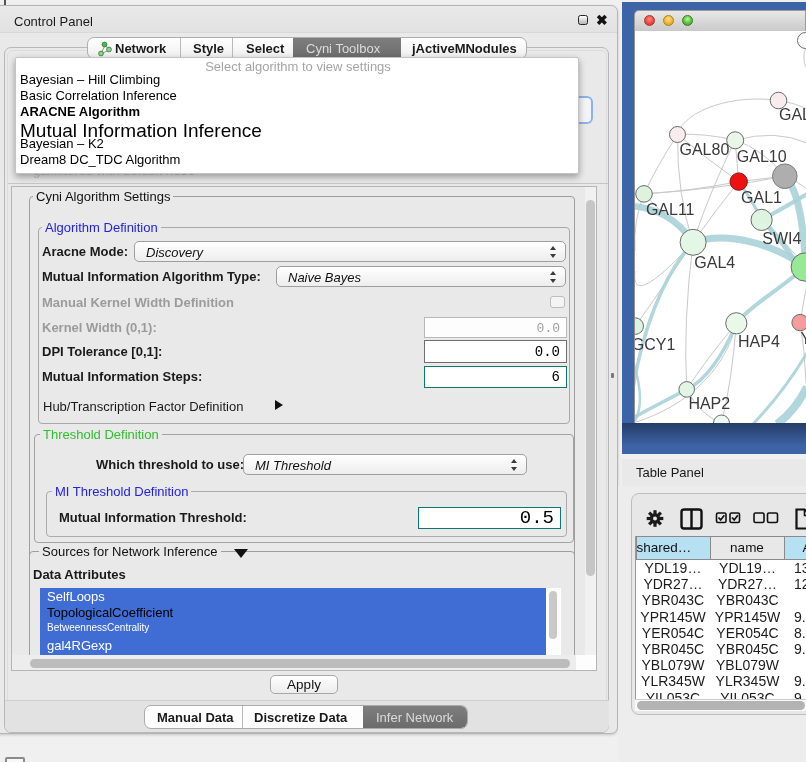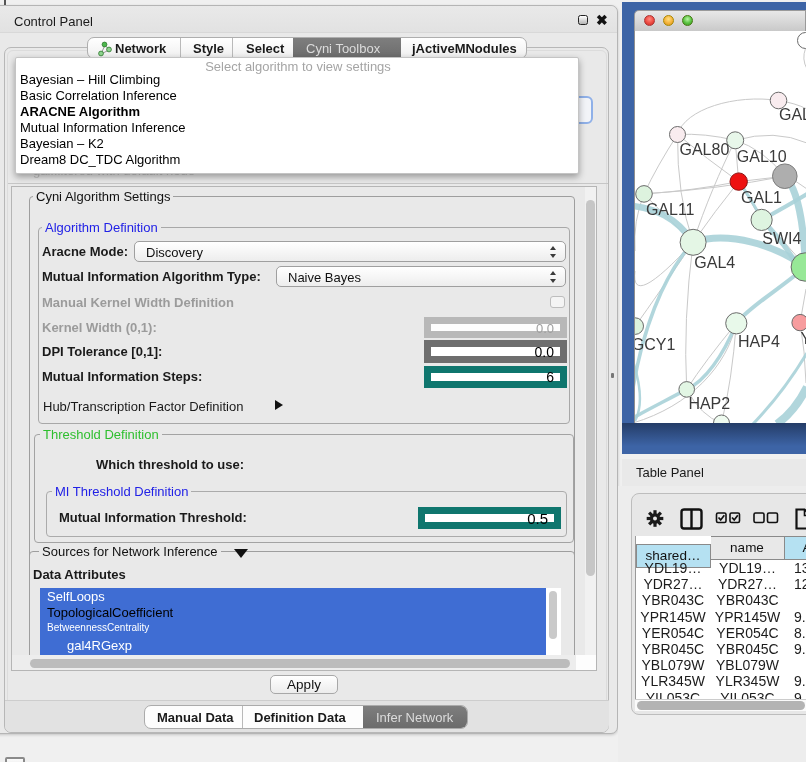--- a/index.html
+++ b/index.html
@@ -3,26 +3,26 @@
 <meta charset="utf-8">
 <style>
 * { margin:0; padding:0; box-sizing:border-box; }
 html,body { width:806px; height:762px; background:#f0f0f0; font-family:"Liberation Sans",sans-serif; overflow:hidden; }
 #stage { position:relative; width:806px; height:762px; overflow:hidden; }
 .abs { position:absolute; }
 .lbl { position:absolute; font-size:13px; color:#1a1a1a; white-space:nowrap; line-height:14px; }
 .bold { font-weight:bold; }
 .group { position:absolute; border:1px solid #9e9e9e; border-radius:4px; }
 .gtitle { position:absolute; background:#e9e9e9; padding:0 3px; font-size:13px; white-space:nowrap; line-height:13px; }
-.combo { position:absolute; border:1px solid #9f9f9f; border-radius:5px; background:linear-gradient(#ffffff,#ededed); font-size:13px; color:#111; }
+.combo { position:absolute; border:1px solid #9f9f9f; border-radius:5px; background:linear-gradient(#ffffff,#ededed); font-size:13px; color:#111;font-style:italic; }
 .combo .ctext { position:absolute; left:11px; top:50%; transform:translateY(-50%); }
 .spin { position:absolute; right:8px; top:50%; width:7px; height:12px; transform:translateY(-50%); }
 .spin:before { content:""; position:absolute; left:0; top:0; border-left:3.5px solid transparent; border-right:3.5px solid transparent; border-bottom:4.5px solid #3a3a3a; }
 .spin:after { content:""; position:absolute; left:0; bottom:0; border-left:3.5px solid transparent; border-right:3.5px solid transparent; border-top:4.5px solid #3a3a3a; }
-.tin { position:absolute; border:7px solid #0f766e; background:#fff; font-size:13px; }
+.tin { position:absolute; border:1px solid #0f766e; background:#fff; font-size:13px;font-family:Liberation Mono, monospace; }
 .tin span { position:absolute; right:6px; top:50%; transform:translateY(-50%); }
 </style>
 </head>
 <body>
 <div id="stage">
 
 <div class="abs" style="left:4px; top:0px; width:2px; height:7px; background:#555;"></div>
 
 <div class="abs" style="left:-8px; top:5px; width:626px; height:729px; background:#e9e9e9; border:1px solid #b5b5b5; border-radius:7px; box-shadow:0 1px 3px rgba(0,0,0,0.18);"></div>
 
@@ -99,68 +99,72 @@
           <span style="font-size:14px;">6</span>
         </div>
 
     <div class="lbl" style="left:43px; top:400px;">Hub/Transcription Factor Definition</div>
     <div class="abs" style="left:275px; top:400px; width:0; height:0; border-top:5.5px solid transparent; border-bottom:5.5px solid transparent; border-left:8px solid #111;"></div>
 
     <div class="group" style="left:34px; top:434px; width:540px; height:109px; border-color:#a3a3a3;"></div>
     <div class="gtitle" style="left:40px; top:428px; color:#2ebf2e;">Threshold Definition</div>
 
     <div class="lbl bold" style="left:96px; top:458px;">Which threshold to use:</div>
+    <div class="combo" style="left:243px; top:454px; width:284px; height:21px;">
+          <span class="ctext">MI Threshold</span>
+          <span class="spin"></span>
+        </div>
 
     <div class="group" style="left:46px; top:491px; width:521px; height:46px; border-color:#ababab;"></div>
     <div class="gtitle" style="left:52px; top:485px; color:#2121e6;">MI Threshold Definition</div>
 
     <div class="lbl bold" style="left:59px; top:511px;">Mutual Information Threshold:</div>
     <div class="tin" style="left:418px; top:507px; width:143px; height:22px;">
-          <span style="font-size:15px;">0.5</span>
+          <span style="font-size:19px;">0.5</span>
         </div>
 
     <div class="group" style="left:29px; top:551px; width:546px; height:140px;"></div>
     <div class="gtitle" style="left:39px; top:545px; color:#111;">Sources for Network Inference</div>
     <div class="abs" style="left:234px; top:549px; width:0; height:0; border-left:7px solid transparent; border-right:7px solid transparent; border-top:9px solid #111;"></div>
 
     <div class="lbl bold" style="left:33px; top:568px;">Data Attributes</div>
 
     <div class="abs" style="left:40px; top:588px; width:521px; height:80px; background:#fff;">
       <div class="abs" style="left:0; top:0; width:506px; height:80px; background:#3f6dd3;"></div>
       <div class="abs" style="left:7px; top:1px; font-size:13px; color:#fff;">SelfLoops</div>
       <div class="abs" style="left:7px; top:17px; font-size:13px; color:#000000;">TopologicalCoefficient</div>
       <div class="abs" style="left:7px; top:34px; font-size:10px; color:#fff;">BetweennessCentrality</div>
-      <div class="abs" style="left:7px; top:50px; font-size:13px; color:#fff;margin-left:20px;">gal4RGexp</div>
+      <div class="abs" style="left:7px; top:50px; font-size:13px; color:#fff;">gal4RGexp</div>
       <div class="abs" style="left:509px; top:3px; width:8px; height:48px; background:#c9c9c9; border-radius:4px;"></div>
     </div>
 
   </div>
 </div>
 
 <div class="abs" style="left:12px; top:655px; width:564px; height:15px; background:#ededed;"></div>
 <div class="abs" style="left:576px; top:655px; width:20px; height:15px; background:#fdfdfd;"></div>
 <div class="abs" style="left:30px; top:658.5px; width:540px; height:9px; background:#bcbcbc; border-radius:5px;"></div>
 
 <div class="abs" style="left:270px; top:675px; width:68px; height:19px; border:1px solid #a8a8a8; border-radius:5px; background:linear-gradient(#ffffff,#ececec); text-align:center; font-size:13.5px; color:#111; line-height:18px;">Apply</div>
 
 <div class="abs" style="left:5px; top:700px; width:603.5px; height:32px; background:#e2e2e2; border-top:1px solid #cdcdcd; border-radius:0 0 7px 7px;"></div>
 <div class="abs" style="left:144px; top:705px; width:324px; height:24px; background:#fdfdfd; border:1px solid #ababab; border-radius:7px; overflow:hidden;">
   <div class="abs" style="left:97px; top:0; width:1px; height:24px; background:#b9b9b9;"></div>
   <div class="abs" style="left:218px; top:0; width:106px; height:24px; background:linear-gradient(#7e7e7e,#6a6a6a);"></div>
   <div class="lbl bold" style="left:12px; top:5px;">Manual Data</div>
-  <div class="lbl bold" style="left:109px; top:5px;">Definition Data</div>
+  <div class="lbl bold" style="left:109px; top:5px;">Discretize Data</div>
   <div class="lbl" style="left:231px; top:5px; color:#dcdcdc;">Infer Network</div>
 </div>
 
 <div class="abs" style="left:15px; top:57px; width:564px; height:116.5px; background:#fff; border:1px solid #c4c4c4; border-radius:2px; box-shadow:0 3px 7px rgba(0,0,0,0.35); z-index:30;">
   <div class="abs" style="left:0; top:1px; width:564px; text-align:center; font-size:13px; color:#a5a5a5;">Select algorithm to view settings</div>
   <div class="abs" style="left:4px; top:14px; font-size:13px; color:#000;">Bayesian – Hill Climbing</div>
   <div class="abs" style="left:4px; top:30px; font-size:13px; color:#000;">Basic Correlation Inference</div>
   <div class="abs" style="left:4px; top:46px; font-size:13px; color:#000; font-weight:bold;">ARACNE Algorithm</div>
-  <div class="abs" style="left:4px; top:62px; font-size:13px; color:#000;">Mutual Information Inference</div>
+  <div class="abs" style="left:4px; top:62px; font-size:19px; color:#000;">Mutual Information Inference</div>
   <div class="abs" style="left:4px; top:78px; font-size:13px; color:#000;">Bayesian – K2</div>
   <div class="abs" style="left:4px; top:94px; font-size:13px; color:#000;">Dream8 DC_TDC Algorithm</div>
 </div>
 
 <div class="abs" style="left:33px; top:163px; font-size:13px; color:#c3c3c3; z-index:1;">gal.filtered with default node</div>
 
 <div class="abs" style="left:5px; top:757px; width:20px; height:12px; border:2px solid #8a8a8a; border-radius:2px; background:linear-gradient(#fbfbfb,#e8e8e8);"></div>
 
 <div class="abs" style="left:611px; top:373px; width:3px; height:5px; background:#777; border-radius:1px;"></div>
 
@@ -290,21 +294,21 @@
     <rect x="109" y="5" width="10" height="9.5" rx="1.5" stroke-width="1.6"></rect>
     <rect x="122.5" y="5" width="10" height="9.5" rx="1.5" stroke-width="1.6"></rect>
   </g>
 
   <path d="M151.5 1.5 h8 l6 6 v13 h-14 z" fill="none" stroke="#111" stroke-width="2.2"></path>
       <path d="M159.5 1.5 v6 h6" fill="none" stroke="#111" stroke-width="1.6"></path>
 </svg>
 
 <div class="abs" style="left:634.5px; top:536px; width:171.5px; height:164px; background:#fff; overflow:hidden; border-left:1px solid #9a9a9a;">
 
-  <div class="abs" style="left:0; top:8px; width:75px; height:24px; background:#b5e1f2; border:1px solid #8a8a8a; text-align:center; font-size:13.5px; line-height:22px; color:#111;">shared…</div>
+  <div class="abs" style="left:0; top:0; width:75px; height:24px; background:#b5e1f2; border:1px solid #8a8a8a; text-align:left; font-size:13.5px; line-height:22px; color:#111;">shared…</div>
   <div class="abs" style="left:75px; top:0; width:74px; height:24px; background:#e8e8e8; border:1px solid #8a8a8a; border-left:none; text-align:center; font-size:13.5px; line-height:22px; color:#111;">name</div>
   <div class="abs" style="left:149px; top:0; width:60px; height:24px; background:#b5e1f2; border:1px solid #8a8a8a; border-left:none; font-size:13.5px; line-height:22px; color:#111; padding-left:18px;">A</div>
 
   <div class="abs" style="left:0; top:24px; width:220px; font-size:14px; color:#1c1c1c;">
     <div style="position:absolute; left:0; top:0.0px; width:75px; text-align:center;">YDL19…</div>
     <div style="position:absolute; left:75px; top:0.0px; width:74px; text-align:center;">YDL19…</div>
     <div style="position:absolute; left:158.5px; top:0.0px; width:60px;">13</div>
     <div style="position:absolute; left:0; top:16.2px; width:75px; text-align:center;">YDR27…</div>
     <div style="position:absolute; left:75px; top:16.2px; width:74px; text-align:center;">YDR27…</div>
     <div style="position:absolute; left:158.5px; top:16.2px; width:60px;">12</div>

